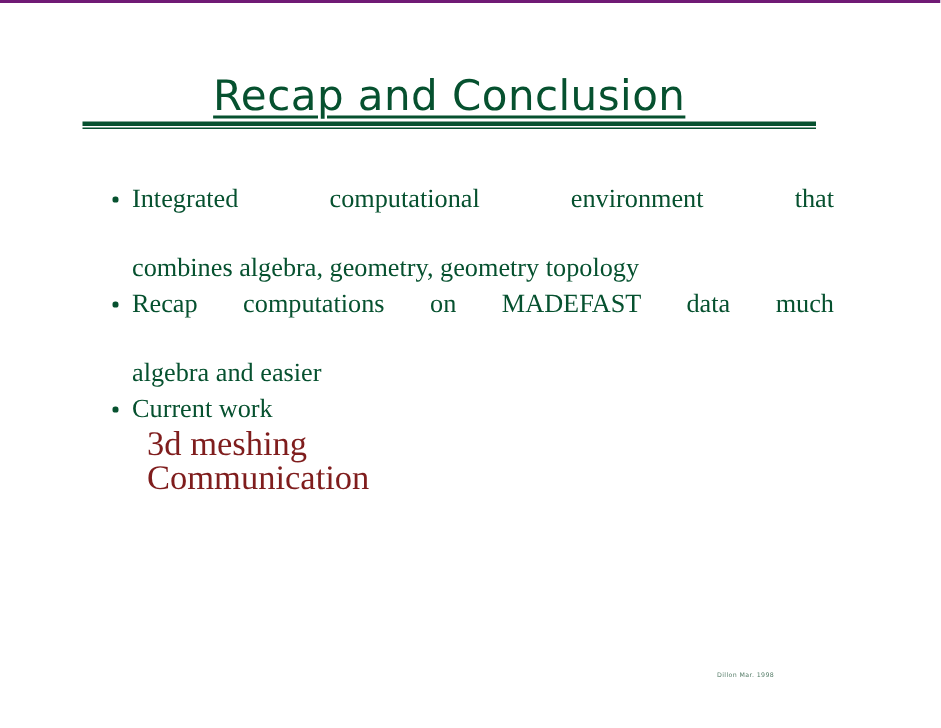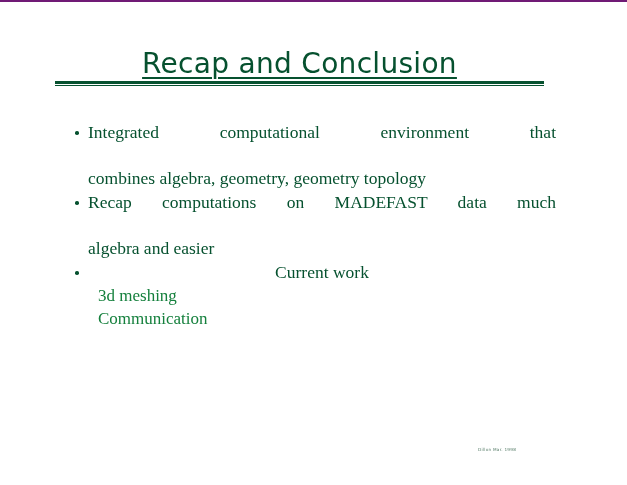--- a/index.html
+++ b/index.html
@@ -85,21 +85,20 @@
     left: 8px;
     top: 10px;
     width: 3.5px;
     height: 3.5px;
     background: #06512f;
     border-radius: 50%;
   }
 
   .bullet-text {
     display: block;
-    text-align: center;
   }
 
   
   .justify {
     text-align: justify;
     text-align-last: left;
   }
 
   .justify > .line-stretch {
     display: block;
@@ -113,23 +112,23 @@
   }
 
   
   .sub-list {
     list-style: none;
     margin: 0;
     padding: 0 0 0 10px;
   }
 
   .sub-item {
-    font-size: 17px;
+    font-size: 23px;
     line-height: 23px;
-    color: #15803d;
+    color: #7f1d1d;
   }
 
   
   .footer-note {
     position: absolute;
     left: 478px;
     top: 444px;
     width: 64px;
     font-family: "DejaVu Sans", sans-serif;
     font-size: 4.2px;

